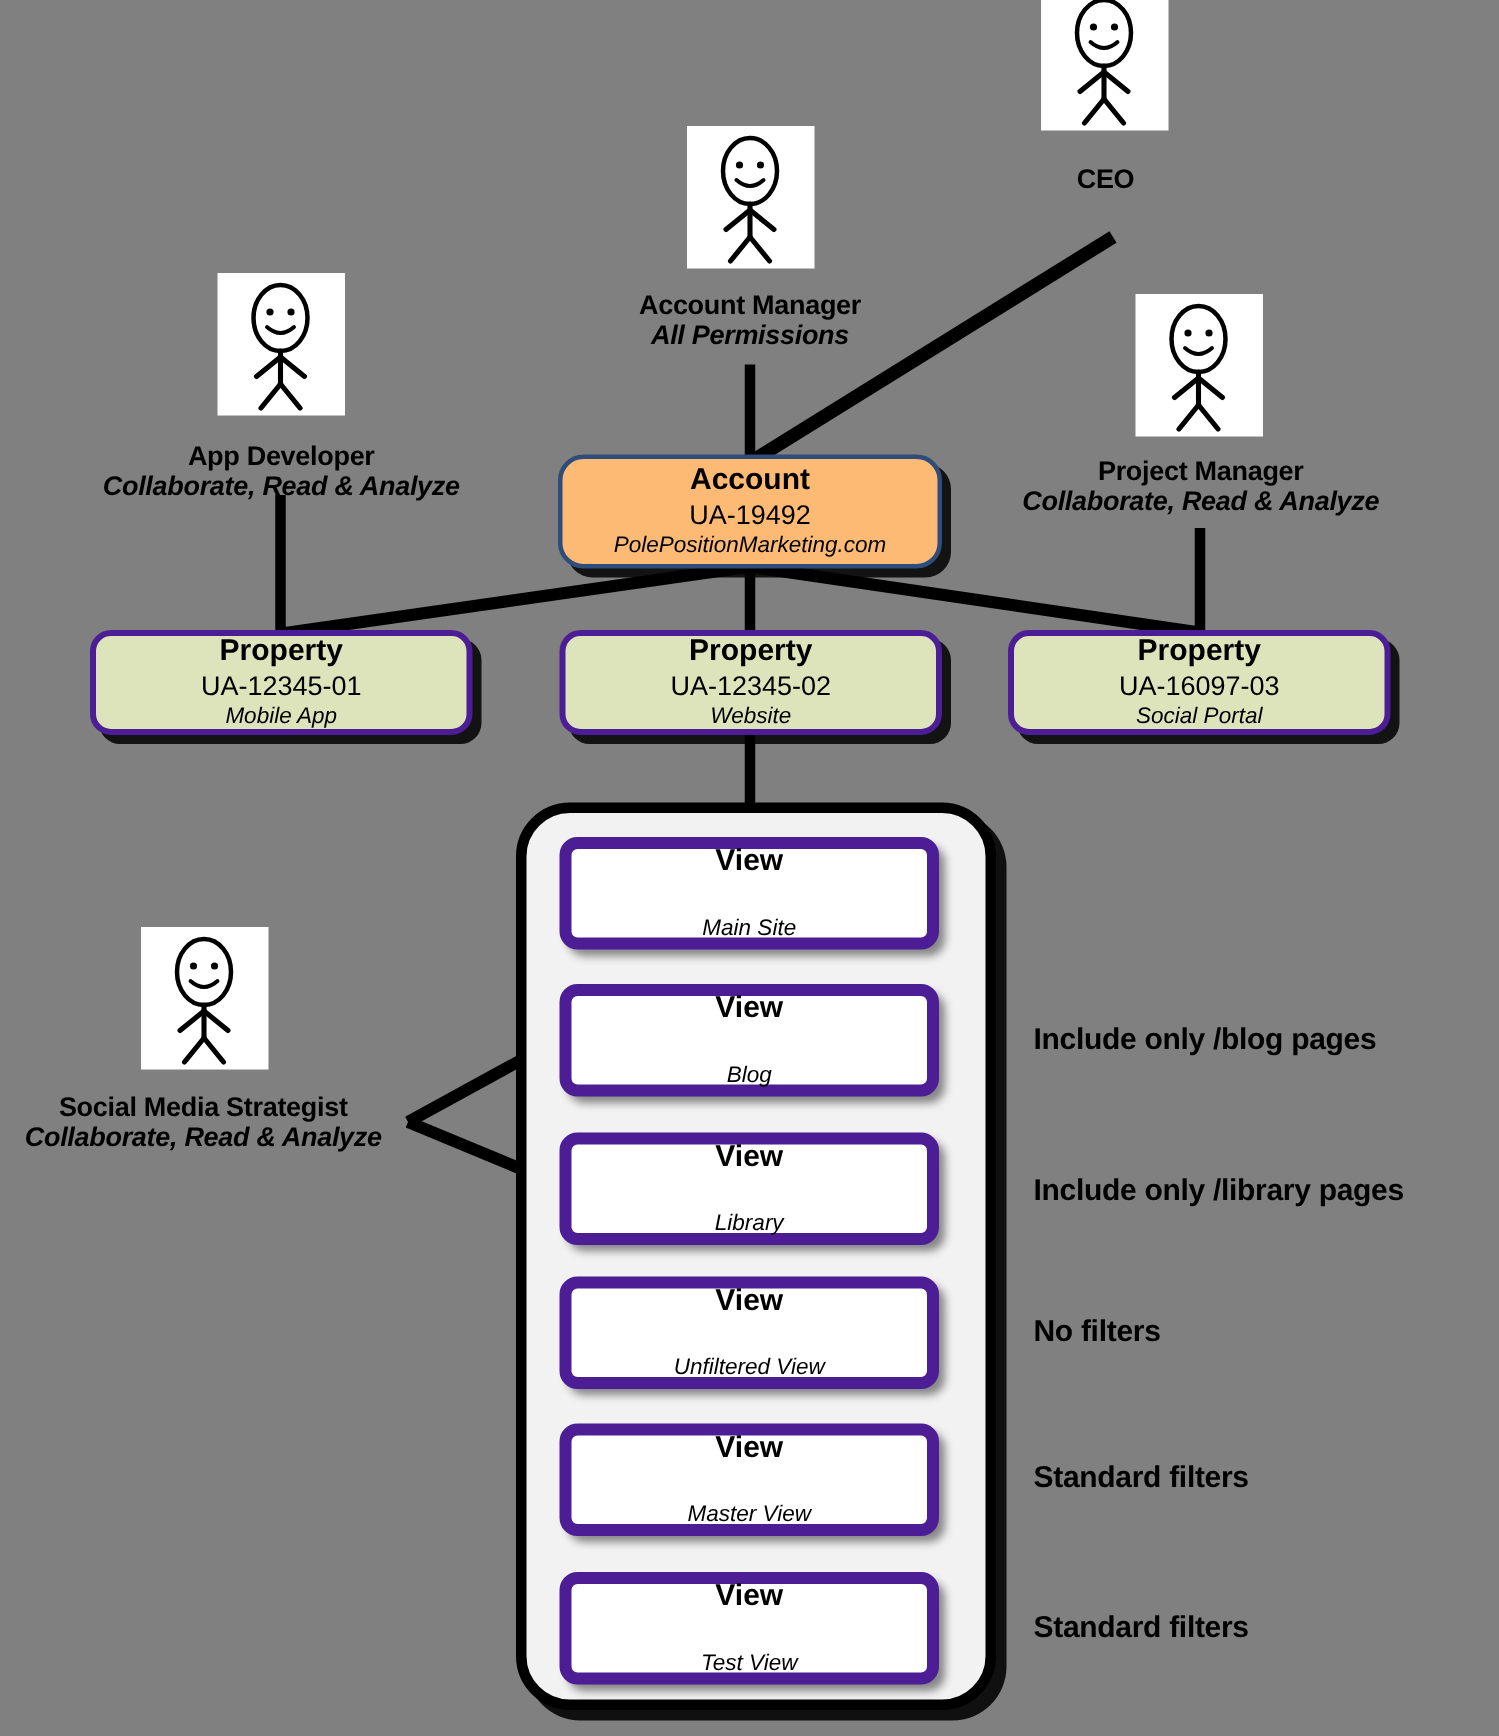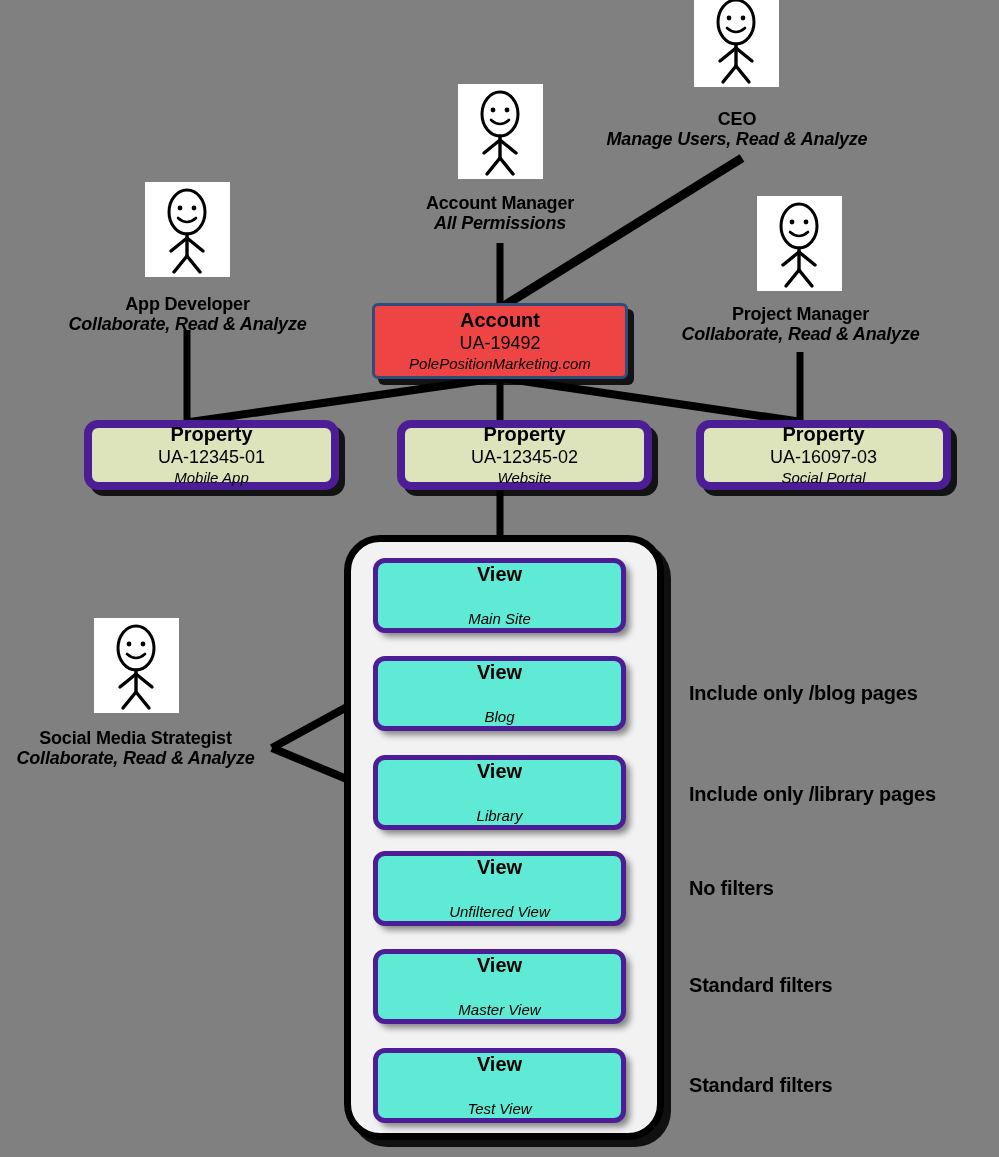--- a/index.html
+++ b/index.html
@@ -72,33 +72,32 @@
     font-size: 18px;
     line-height: 1.2;
   }
   .node .n-sub {
     font-style: italic;
     font-size: 15px;
     line-height: 1.2;
   }
 
   .node-account {
-    background: #ef4444;
+    background: #fdba74;
     border: 3px solid #2e4d7b;
-    border-radius: 6px;
+    border-radius: 17px;
   }
   .node-property {
     background: #dde4bc;
+    border: 4px solid #4c1d95;
+    border-radius: 14px;
+  }
+  .node-view {
+    background: #ffffff;
     border: 8px solid #4c1d95;
-    border-radius: 14px;
-    margin-left: 24px;
-  }
-  .node-view {
-    background: #5eead4;
-    border: 5px solid #4c1d95;
     border-radius: 12px;
     box-shadow: 5px 5px 6px -1px rgba(0,0,0,0.45);
     gap: 24px;
   }
 
   
   .view-container {
     position: absolute;
     box-sizing: border-box;
     background: #f2f2f2;
@@ -207,21 +206,20 @@
       <line x1="42" y1="52" x2="42" y2="74" stroke="#000" stroke-width="3.4" stroke-linecap="round"></line>
       <line x1="42" y1="56" x2="26" y2="69" stroke="#000" stroke-width="3.4" stroke-linecap="round"></line>
       <line x1="42" y1="56" x2="58" y2="69" stroke="#000" stroke-width="3.4" stroke-linecap="round"></line>
       <line x1="42" y1="74" x2="29" y2="90" stroke="#000" stroke-width="3.4" stroke-linecap="round"></line>
       <line x1="42" y1="74" x2="55" y2="90" stroke="#000" stroke-width="3.4" stroke-linecap="round"></line>
     </svg>
   </div>
 
   <div class="role" style="left:587px; top:109px; width:300px;">
     <span class="role-title">CEO</span>
-    <span class="role-perm">Manage Users, Read &amp; Analyze</span>
   </div>
 
   <div class="role" style="left:375px; top:193px; width:250px;">
     <span class="role-title">Account Manager</span>
     <span class="role-perm">All Permissions</span>
   </div>
 
   <div class="role" style="left:55px; top:294px; width:265px;">
     <span class="role-title">App Developer</span>
     <span class="role-perm">Collaborate, Read &amp; Analyze</span>

